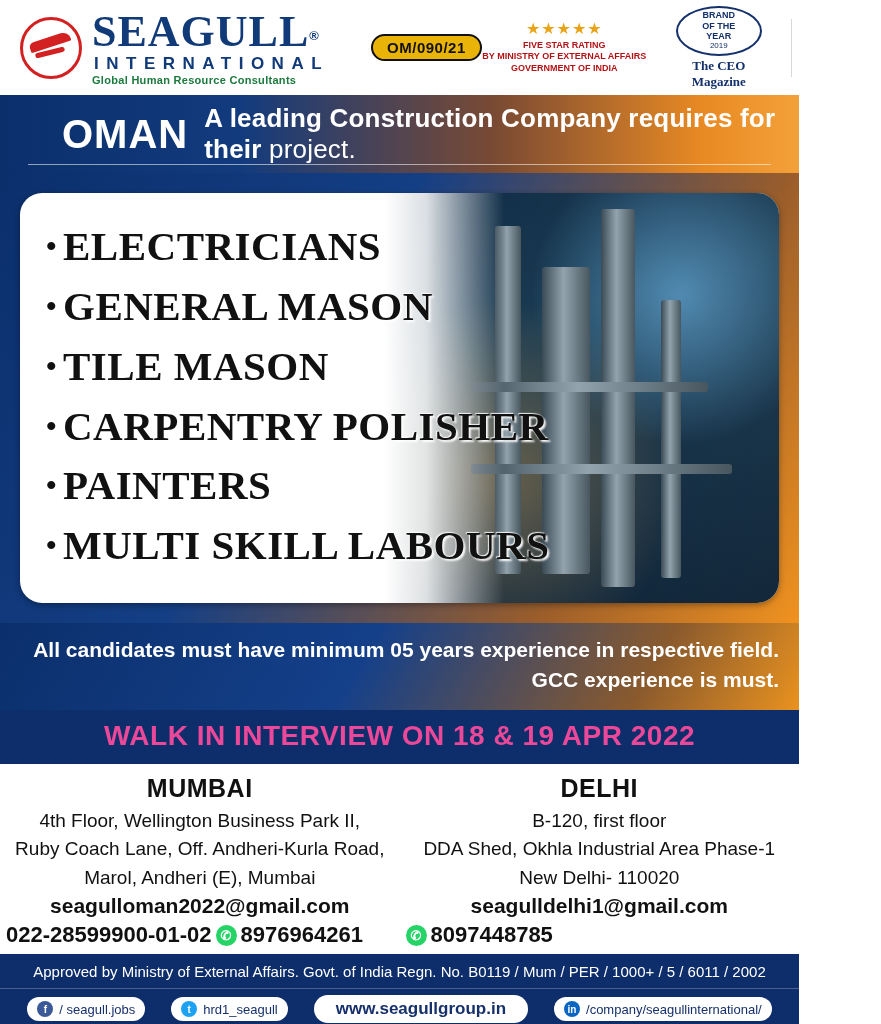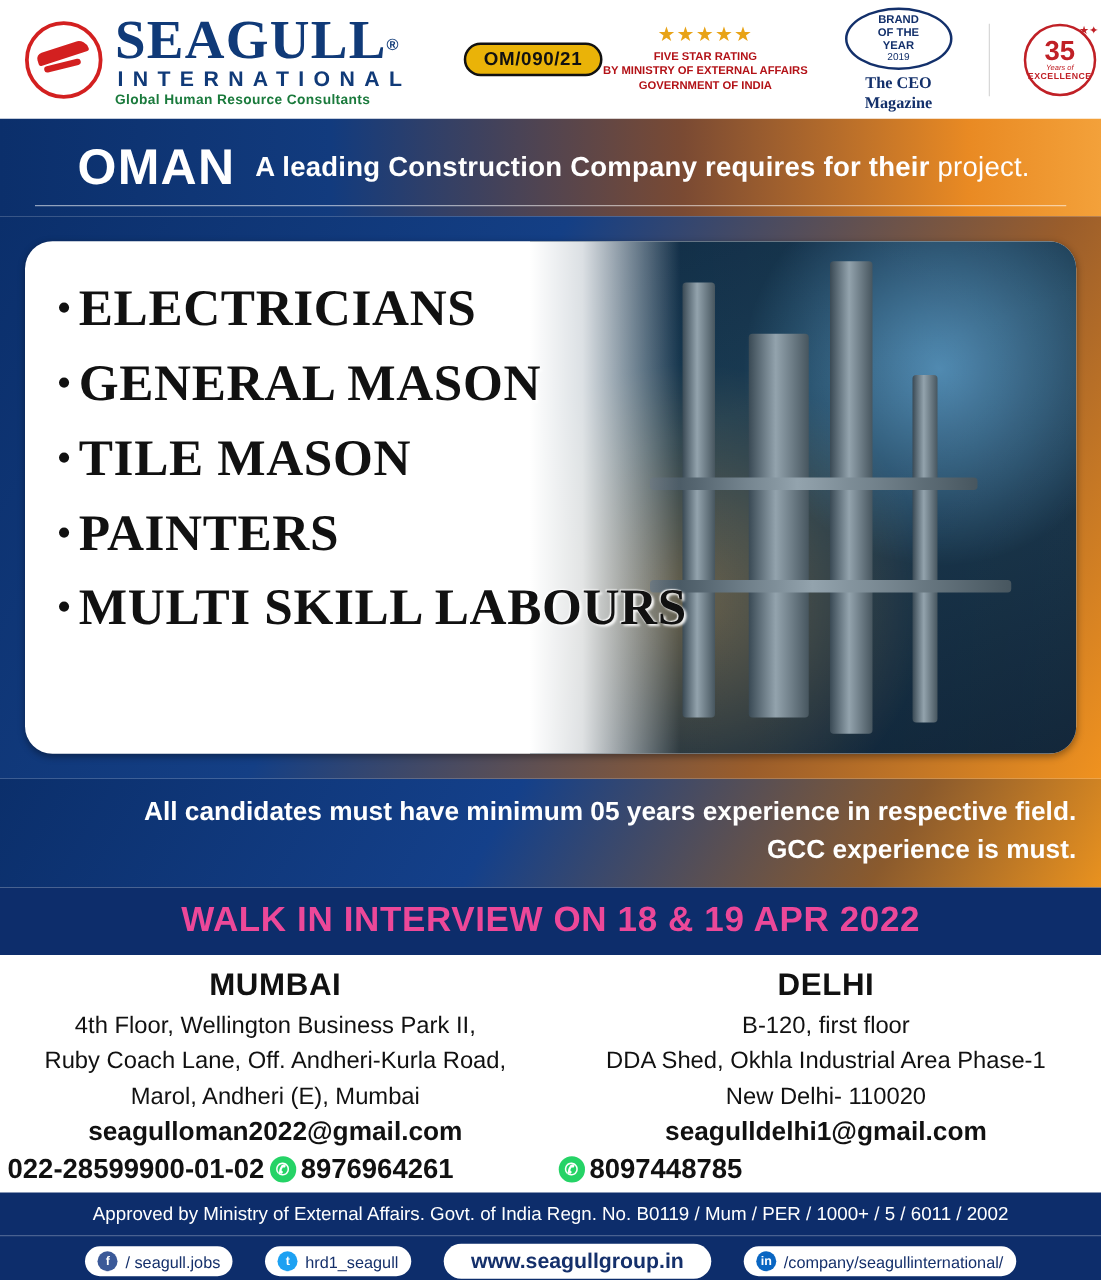--- a/index.html
+++ b/index.html
@@ -5,21 +5,21 @@
   html, body {
     margin: 0;
     padding: 0;
     background: #ffffff;
   }
   body {
     font-family: "Liberation Sans", sans-serif;
   }
   #poster {
     position: relative;
-    width: 881px;
+    width: 799px;
     height: 1024px;
     overflow: hidden;
     background: #ffffff;
   }
 
   
   .header {
     position: relative;
     height: 95px;
     background: #ffffff;
@@ -199,21 +199,21 @@
     box-sizing: border-box;
   }
   .oman-word {
     font-size: 40px;
     font-weight: bold;
     color: #ffffff;
     letter-spacing: 1px;
     font-family: "Liberation Sans", sans-serif;
   }
   .oman-desc {
-    font-size: 22px;
+    font-size: 26px;
     color: #ffffff;
     margin-left: 16px;
     font-weight: bold;
     letter-spacing: .2px;
   }
   .oman-desc .thin { font-weight: normal; }
   .band-rule {
     position: absolute;
     left: 28px; right: 28px; bottom: 8px;
     height: 1px;
@@ -470,20 +470,21 @@
         <div class="pipe" style="left:55%;top:4%;width:34px;height:92%;"></div>
         <div class="pipe" style="left:70%;top:26%;width:20px;height:68%;"></div>
         <div class="pipe" style="left:22%;top:46%;width:60%;height:10px;"></div>
         <div class="pipe" style="left:22%;top:66%;width:66%;height:10px;"></div>
         <div class="photo-fade"></div>
       </div>
       <div class="jobs">
         <div class="job"><span class="bullet">•</span><span>ELECTRICIANS</span></div>
         <div class="job"><span class="bullet">•</span><span>GENERAL MASON</span></div>
         <div class="job"><span class="bullet">•</span><span>TILE MASON</span></div>
+        <div class="job"><span class="bullet">•</span><span>CARPENTRY POLISHER</span></div>
         <div class="job"><span class="bullet">•</span><span>PAINTERS</span></div>
         <div class="job"><span class="bullet">•</span><span>MULTI SKILL LABOURS</span></div>
       </div>
     </div>
   </div>
 
   <div class="exp-note">
     <div class="exp-line">All candidates must have minimum 05 years experience in respective field.</div>
     <div class="exp-line">GCC experience is must.</div>
   </div>

